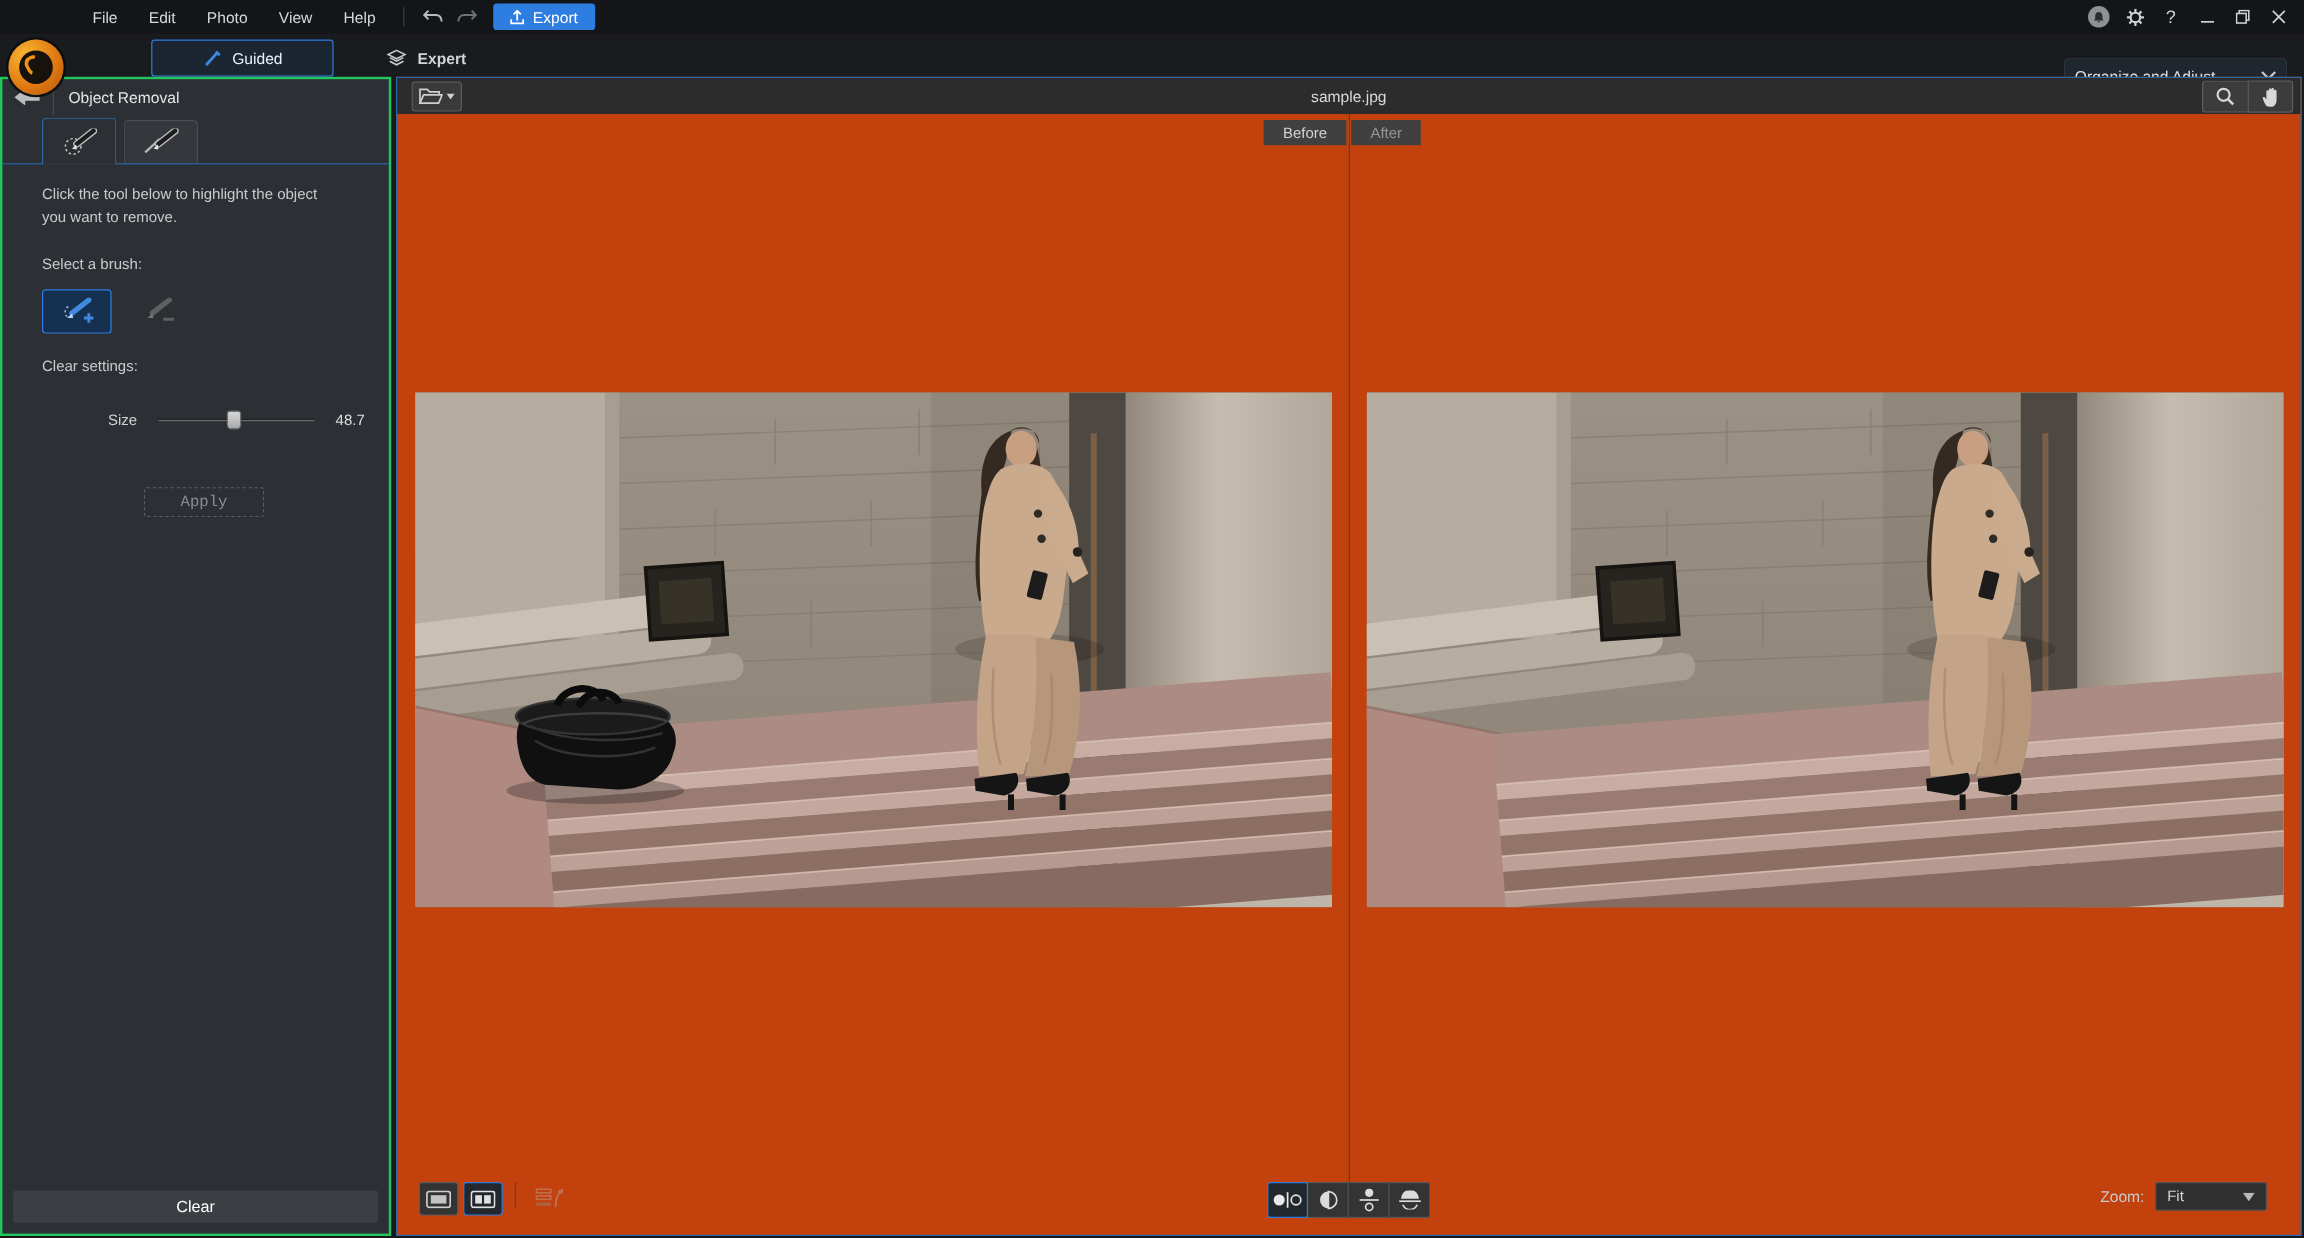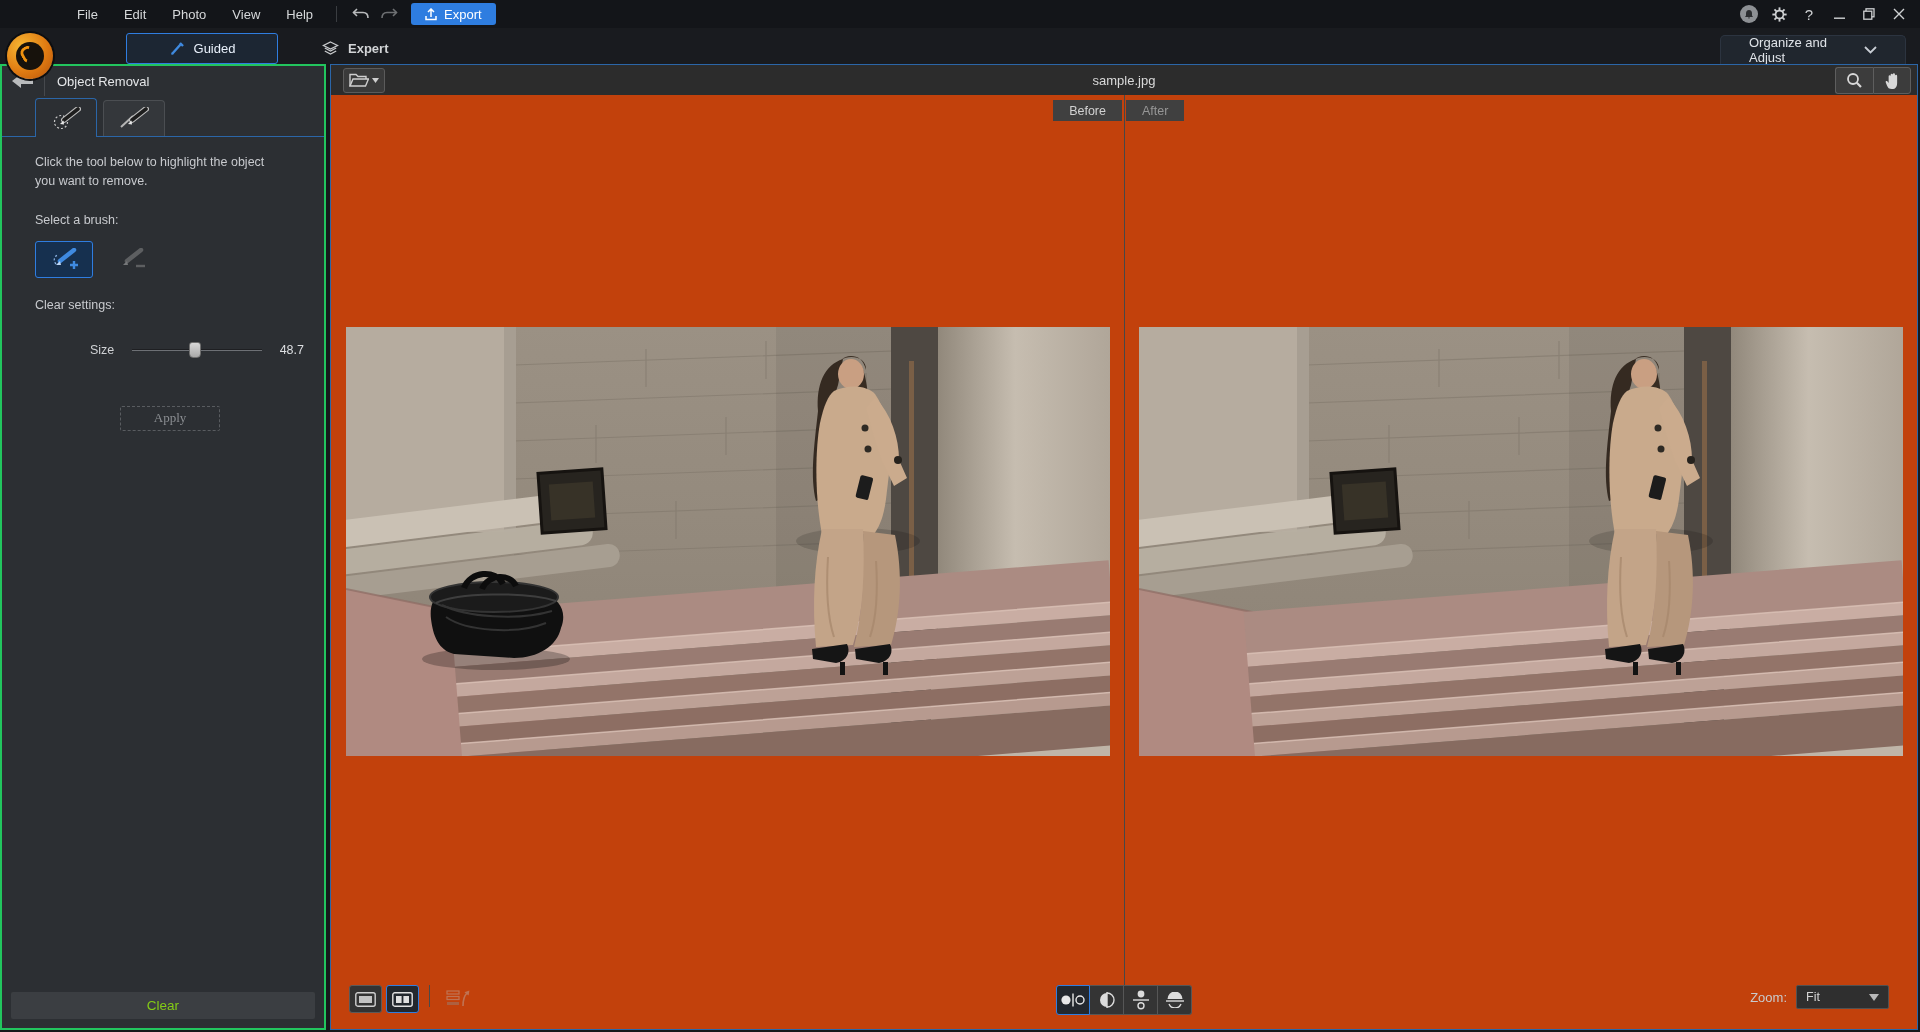--- a/index.html
+++ b/index.html
@@ -31,23 +31,23 @@
   #logo { position:absolute; left:7px; top:5px; width:46px; height:46px; border-radius:50%;
     background:radial-gradient(circle at 32% 30%, #f7b733, #e07b12 55%, #b5520a); z-index:5;
     box-shadow:0 0 0 2px #0d0e10; }
   #logo .inner { position:absolute; left:9px; top:9px; width:28px; height:28px; border-radius:50%; background:#17120c; }
   #logo .claw { position:absolute; left:14px; top:13px; width:14px; height:16px; border-radius:50% 50% 60% 40%;
     border:3px solid #f0920f; border-right-color:transparent; border-bottom-color:transparent; transform:rotate(-30deg); }
   #mode-tabs { position:absolute; left:86px; top:2px; display:flex; align-items:flex-end; gap:34px; height:34px;padding-left:40px; }
   #tab-guided { display:flex; align-items:center; gap:9px; width:152px; height:31px; justify-content:center;
     border:1px solid #2f7de0; border-radius:3px; background:#1c2633; color:#e8f0fb; }
   #tab-expert { display:flex; align-items:center; gap:9px; height:31px; padding:0 10px; color:#d2d4d6;font-weight:bold; }
-  #workspace-dd { position:absolute; right:14px; top:7px; width:186px; height:29px; background:#20262e;
+  #workspace-dd { position:absolute; right:14px; top:20px; width:186px; height:29px; background:#20262e;
     border:1px solid #2c3440; border-bottom:none; border-radius:5px 5px 0 0; display:flex; align-items:center;
-    justify-content:space-between; padding:0 28px; color:#dfe3e8; }
+    justify-content:space-between; padding:0 8px; color:#dfe3e8; }
 
   
   #left-panel { position:absolute; left:0; top:64px; width:326px; height:966px; background:#2c2f33;
     border:2px solid #22c55e; display:flex; flex-direction:column; }
   #panel-header { height:30px; display:flex; align-items:center; flex:none; }
   #back-btn { width:42px; height:100%; display:flex; align-items:center; justify-content:center; }
   #panel-header .v-sep { width:1px; height:30px; background:#46494d; }
   #panel-title { margin-left:12px; color:#e4e6e8; font-size:13px; }
   #tool-tabstrip { height:40px; position:relative; flex:none; padding-left:33px; display:flex; align-items:flex-end; gap:6px; }
   .tool-tab { width:62px; height:36px; display:flex; align-items:center; justify-content:center;
@@ -61,23 +61,23 @@
     display:flex; align-items:center; justify-content:center; }
   #brush-remove { width:48px; height:33px; display:flex; align-items:center; justify-content:center; opacity:.45; }
   #size-row { display:flex; align-items:center; margin-top:30px; }
   #size-label { margin-left:55px; color:#cfd1d4; font-size:12.5px; }
   #size-track-wrap { position:relative; width:136px; height:16px; margin-left:18px; }
   #size-track { position:absolute; top:7px; left:0; right:0; height:2px; background:#1e1f22; border-bottom:1px solid #6d7075; }
   #size-thumb { position:absolute; top:0; left:44%; width:12px; height:16px; background:linear-gradient(#d8d8d8,#a9a9a9);
     border:1px solid #707070; border-radius:3px 3px 4px 4px; }
   #size-value { margin-left:18px; color:#dddfe2; font-size:12.5px; }
   #apply-btn { display:block; margin:48px 0 0 85px; width:100px; height:25px; background:transparent;
-    border:1px dashed #595c60; border-radius:2px; color:#8b8e92; font-size:13px; font-family:Liberation Serif, serif; }
+    border:1px dashed #595c60; border-radius:2px; color:#8b8e92; font-size:13px; font-family:Liberation Mono, monospace; }
   #clear-btn { position:absolute; left:9px; right:9px; bottom:9px; height:27px; background:#3b3e42; border:none;
-    border-radius:2px; color:#84cc16; font-size:13.5px; font-family:inherit; }
+    border-radius:2px; color:#ffffff; font-size:13.5px; font-family:inherit; }
 
   
   #canvas-area { position:absolute; left:330px; top:64px; width:1588px; height:966px; border:1px solid #2b66a8;
     background:#c2410c; display:flex; flex-direction:column; }
   #canvas-header { height:30px; background:#2c2c2c; flex:none; position:relative; display:flex; align-items:center; }
   #folder-btn { margin-left:12px; width:42px; height:25px; background:#3a3a3a; border:1px solid #5b5b5b; border-radius:3px;
     display:flex; align-items:center; justify-content:center; gap:3px; }
   #filename { position:absolute; left:50%; transform:translateX(-50%); color:#d9d9d9; font-size:13px; }
   #nav-tools { position:absolute; right:6px; top:2px; display:flex; }
   .nav-tool { width:38px; height:27px; background:#3c3c3c; border:1px solid #5e5e5e; display:flex; align-items:center; justify-content:center; }

